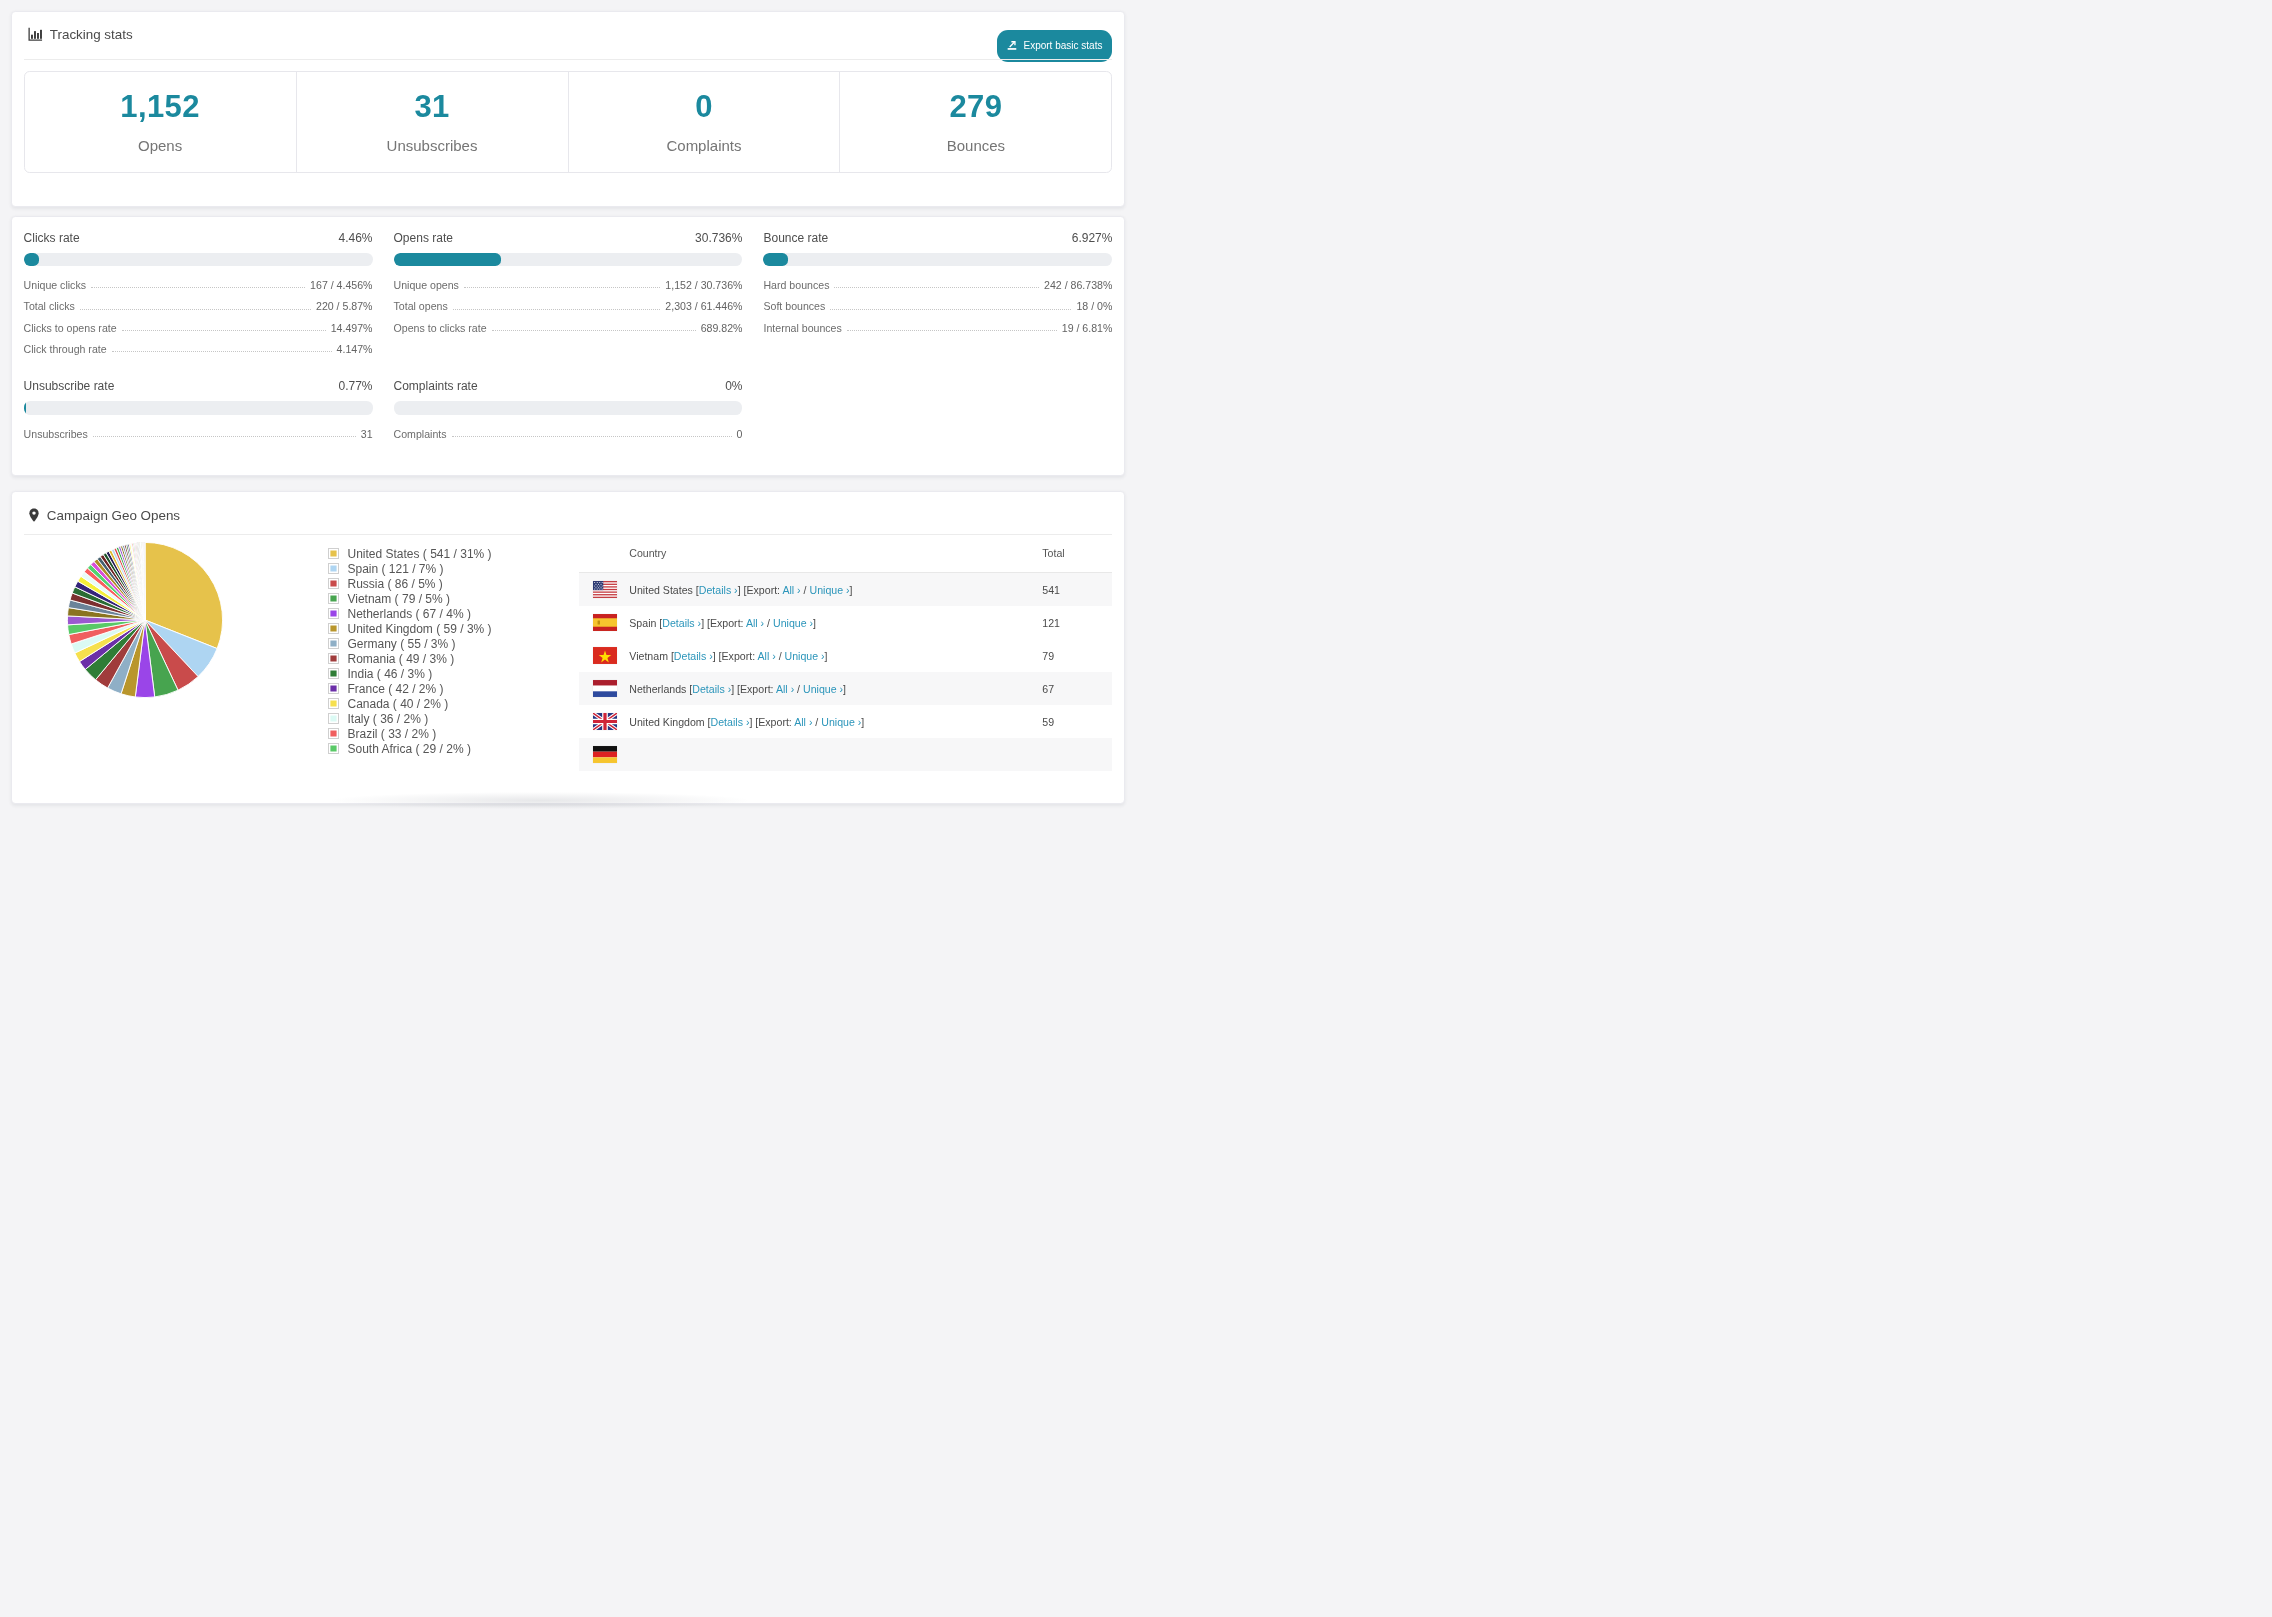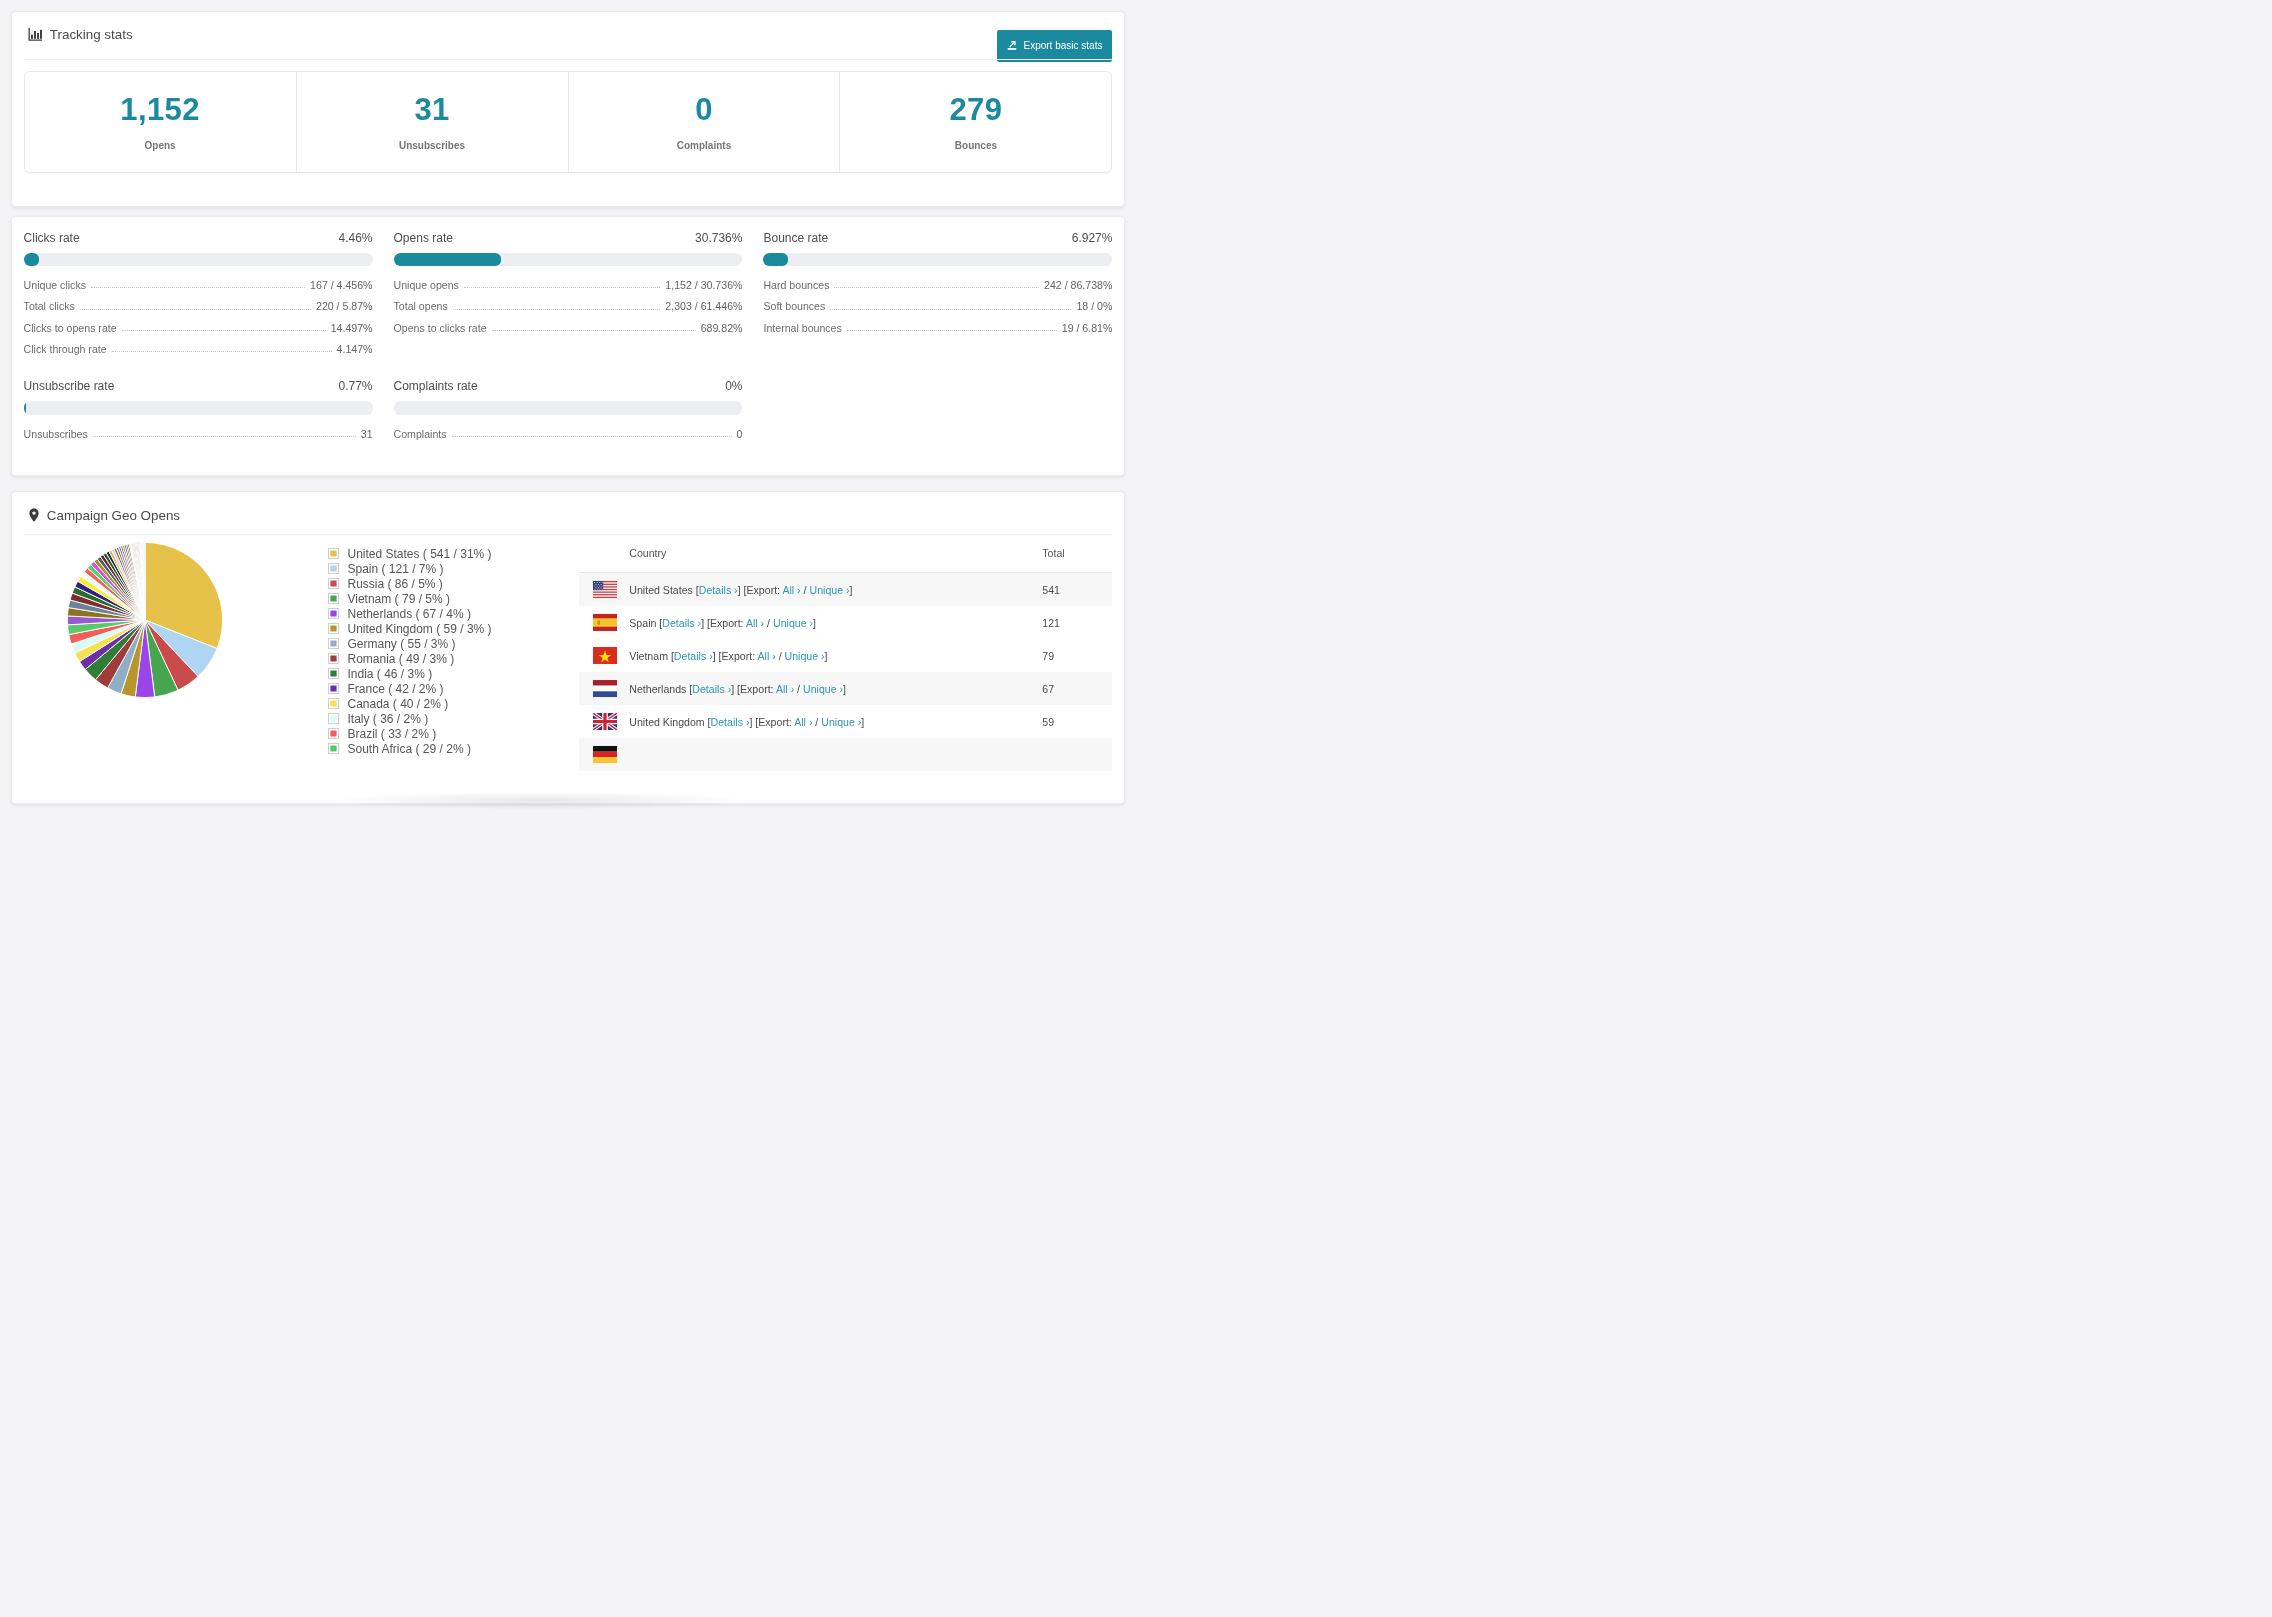--- a/index.html
+++ b/index.html
@@ -7,29 +7,29 @@
     -webkit-font-smoothing:antialiased;}
   .card{position:absolute;left:11.3px;right:11.3px;background:#fff;border:0.7px solid #eaeaef;
     border-radius:4.2px;box-shadow:0 1.4px 3.5px rgba(30,40,60,.07);}
   
   #card-tracking{top:10.6px;height:194px;}
   .card-title{position:absolute;left:15.5px;top:15.5px;display:flex;align-items:center;gap:7px;
     font-size:13.4px;color:#4a4a4a;}
   .card-title svg{display:block;}
   .hdr-divider{position:absolute;left:11.3px;right:11.3px;top:47px;border-top:0.7px solid #ececec;}
   #export-btn{position:absolute;top:18.4px;right:11.3px;height:22px;padding:16px 10px;
-    background:#1b899e;color:#fff;font-size:10px;border:none;border-radius:2px;
+    background:#1b899e;color:#fff;font-size:10px;border:none;border-radius:11px;
     display:flex;align-items:center;gap:5.6px;cursor:pointer;font-family:inherit;}
   #stats-box{position:absolute;left:11.3px;right:11.3px;top:59px;height:100px;
     border:0.7px solid #e7e7ec;border-radius:5.6px;display:flex;background:#fff;}
   .stat-cell{flex:1;display:flex;flex-direction:column;align-items:center;justify-content:center;
     gap:12px;border-right:0.7px solid #e7e7ec;}
   .stat-cell:last-child{border-right:none;}
   .stat-value{font-size:31px;font-weight:700;color:#1b899e;letter-spacing:0.4px;}
-  .stat-label{font-size:10px;color:#757575;font-weight:bold;}
+  .stat-label{font-size:15px;color:#757575;}
   
   #card-rates{top:216px;height:258px;}
   #rates-grid{display:grid;grid-template-columns:repeat(3,1fr);column-gap:21px;row-gap:15.5px;
     padding:14px 11.3px;}
   .rate-head{display:flex;justify-content:space-between;align-items:baseline;
     font-size:12px;font-weight:400;color:#4e4e4e;}
   .rate-bar{margin-top:7.8px;height:13.4px;background:#eceef1;border-radius:6.4px;overflow:hidden;}
   .rate-fill{height:100%;background:#1b899e;border-radius:5.6px;}
   .rate-rows{margin-top:13px;}
   .rate-row{display:flex;align-items:flex-end;font-size:10.6px;color:#6c6c6c;margin-bottom:9.2px;}

